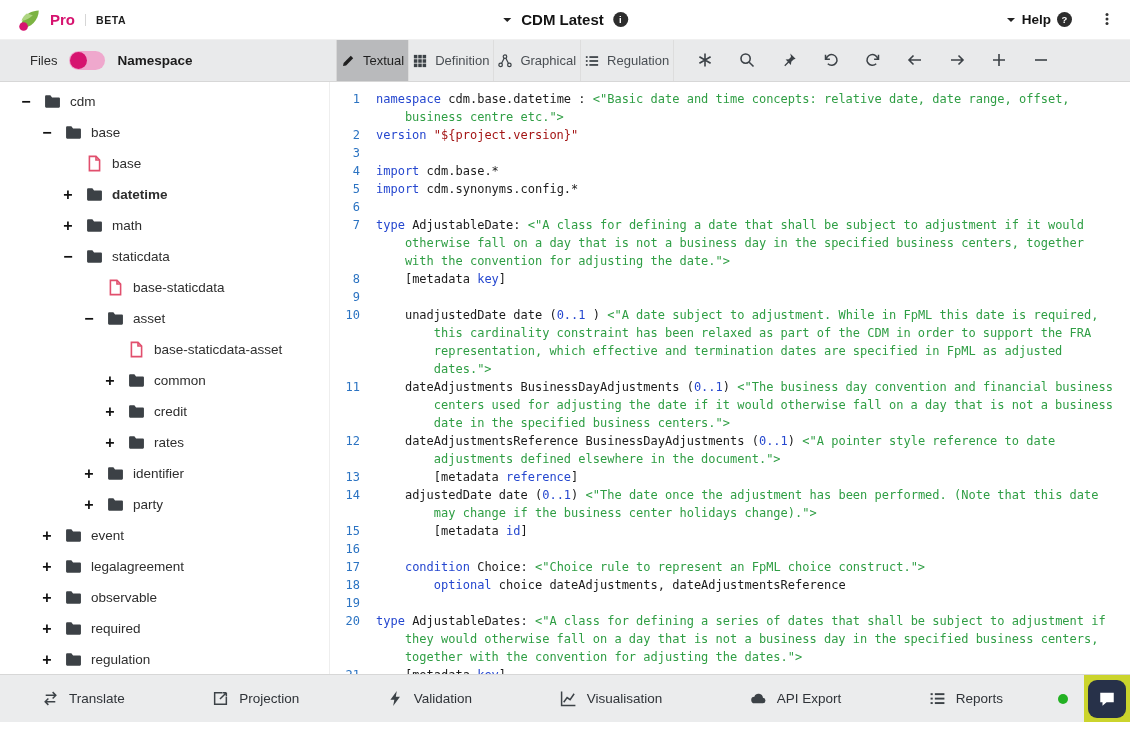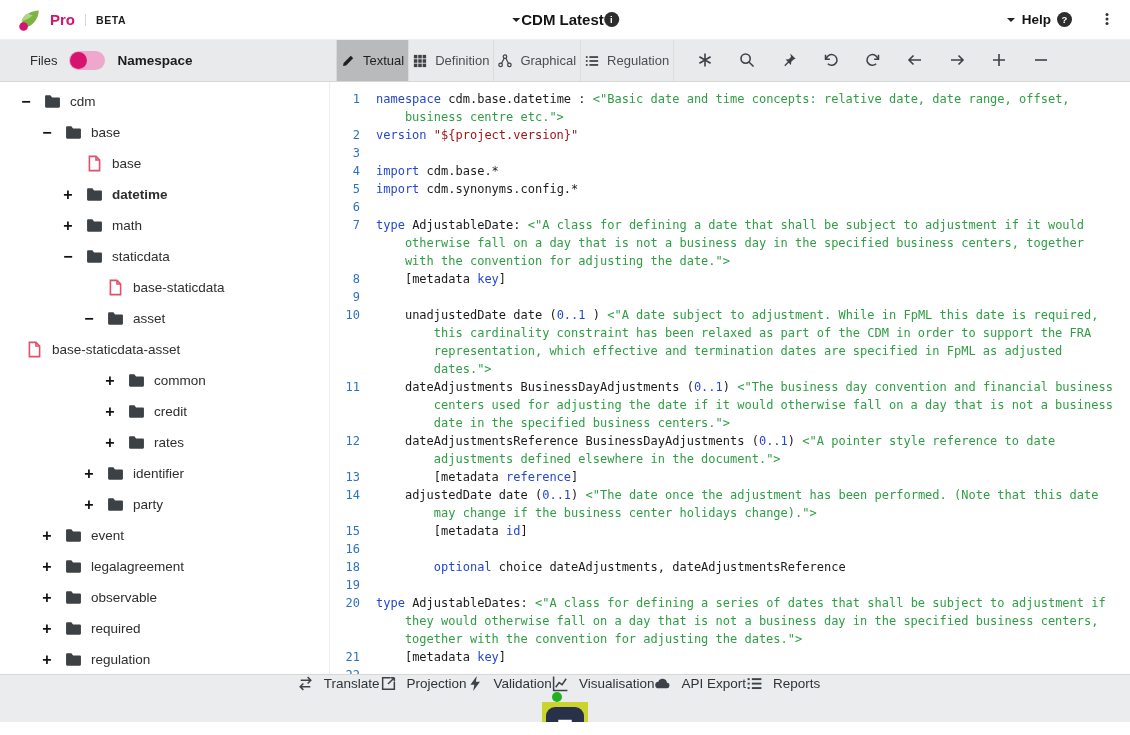--- a/index.html
+++ b/index.html
@@ -7,21 +7,21 @@
   body { font-family:"Liberation Sans", sans-serif; background:#fff; overflow:hidden; position:relative; }
   .app { width:1130px; height:722px; position:relative; overflow:hidden; }
 
   
   .topbar { height:40px; background:#fff; display:flex; align-items:center; padding:0 16px; position:relative; border-bottom:1px solid #f0f0f0; }
   .tb-left { display:flex; align-items:center; }
   .logo { width:26px; height:26px; display:inline-block; }
   .logo svg { width:100%; height:100%; display:block; }
   .pro { color:var(--accent); font-weight:700; font-size:15px; margin:0 10px 0 8px; }
   .beta { font-size:10.5px; font-weight:600; letter-spacing:.6px; color:#1c1c1c; border-left:1px solid #d6d6d6; padding-left:10px; }
-  .tb-center { position:absolute; left:50%; transform:translateX(-50%); display:flex; align-items:center; cursor:pointer; }
+  .tb-center { position:absolute; left:50%; transform:translateX(-50%); display:flex; align-items:center; gap:9px; cursor:pointer; }
   .ws-title { font-size:15px; font-weight:700; color:#141414; }
   .round-badge { width:15px; height:15px; border-radius:50%; background:#2d2d2d; color:#fff; font-size:9.5px; font-weight:700; display:inline-flex; align-items:center; justify-content:center; }
   .tb-right { margin-left:auto; display:flex; }
   .help { display:flex; align-items:center; gap:6px; font-size:13.5px; font-weight:700; color:#141414; cursor:pointer; }
   .kebab { margin-left:28px; }
 
   .icn { display:inline-block; width:16px; height:16px; color:#3c4247; }
   .icn svg { width:100%; height:100%; display:block; }
   .icn.chev { width:10px; height:10px; color:#222; }
   .icn.kebab { width:14px; height:14px; color:#333; cursor:pointer; }
@@ -59,21 +59,21 @@
   .gutter { flex:none; width:46px; text-align:right; padding-right:16px; color:var(--linenum); user-select:none; }
   .code-text { flex:1; min-width:0; white-space:pre-wrap; color:#1b1b1b; }
   .tok-kw { color:var(--keyword); }
   .tok-num { color:var(--keyword);margin-top:16px; }
   .tok-meta { color:var(--keyword); }
   .tok-doc { color:var(--doc); }
   .tok-str { color:var(--string); }
   .tok-pl { color:#1b1b1b; }
 
   
-  .bottombar { position:absolute; left:0; right:0; bottom:0; height:48px; background:#ebeced; border-top:1px solid #d7d7d7; display:flex; align-items:center;flex-direction:column; }
+  .bottombar { position:absolute; left:0; right:0; bottom:0; height:48px; background:#ebeced; border-top:1px solid #d7d7d7; display:flex; align-items:center; }
   .bottom-items { flex:1; display:flex; align-items:center; justify-content:space-between; padding:0 55px 0 42px; }
   .bottom-item { display:flex; align-items:center; gap:10px; font-size:13.5px; color:#2f3338; cursor:pointer; }
   .bottom-item .icn { width:17px; height:17px; color:#3c4247; }
   .status-dot { width:10px; height:10px; border-radius:50%; background:var(--status-green); margin-right:16px; flex:none; }
   .chat-wrap { width:46px; height:48px; background:var(--chat-bg); display:flex; align-items:center; justify-content:center; flex:none; cursor:pointer; }
   .chat-btn { width:38px; height:38px; border-radius:9px; background:var(--chat-btn); display:flex; align-items:center; justify-content:center; }
   .chat-btn .icn { width:18px; height:18px; color:#fff; }
 </style>
 </head>
 <body>
@@ -290,21 +290,21 @@
         </div>
         <div class="tree-item" style="padding-left: 81px;">
           <span class="toggle">−</span>
           <span class="icn tree-ic">
             <svg viewBox="0 0 16 16">
               <path d="M1 3.2a1 1 0 0 1 1-1h4l1.6 2H14a1 1 0 0 1 1 1v7.6a1 1 0 0 1-1 1H2a1 1 0 0 1-1-1z" fill="var(--folder-icon)"></path>
             </svg>
           </span>
           <span class="tlabel">asset</span>
         </div>
-        <div class="tree-item" style="">
+        <div class="tree-item" style="padding-left: 102px;">
           <span class="toggle-spacer"></span>
           <span class="icn tree-ic">
             <svg viewBox="0 0 16 16" fill="none" stroke="var(--file-icon)" stroke-width="1.5">
               <path d="M3.2 1.3h6.2l3.4 3.4v10H3.2z"></path>
               <path d="M9.4 1.3v3.4h3.4"></path>
             </svg>
           </span>
           <span class="tlabel">base-staticdata-asset</span>
         </div>
         <div class="tree-item" style="padding-left: 102px;">
@@ -465,20 +465,24 @@
             <span class="gutter">14</span>
             <span class="code-text" style="padding-left: 8ch; text-indent: -4ch;"><span class="tok-pl">adjustedDate date (</span><span class="tok-num">0..1</span><span class="tok-pl">) </span><span class="tok-doc">&lt;"The date once the adjustment has been performed. (Note that this date may change if the business center holidays change)."&gt;</span></span>
           </div>
           <div class="code-line">
             <span class="gutter">15</span>
             <span class="code-text" style="padding-left: 12ch; text-indent: -4ch;"><span class="tok-pl">[metadata </span><span class="tok-meta">id</span><span class="tok-pl">]</span></span>
           </div>
           <div class="code-line">
             <span class="gutter">16</span>
             <span class="code-text" style="padding-left: 4ch; text-indent: -4ch;">&nbsp;</span>
+          </div>
+          <div class="code-line">
+            <span class="gutter">17</span>
+            <span class="code-text" style="padding-left: 8ch; text-indent: -4ch;"><span class="tok-kw">condition</span><span class="tok-pl"> Choice: </span><span class="tok-doc">&lt;"Choice rule to represent an FpML choice construct."&gt;</span></span>
           </div>
           <div class="code-line">
             <span class="gutter">18</span>
             <span class="code-text" style="padding-left: 12ch; text-indent: -4ch;"><span class="tok-kw">optional</span><span class="tok-pl"> choice dateAdjustments, dateAdjustmentsReference</span></span>
           </div>
           <div class="code-line">
             <span class="gutter">19</span>
             <span class="code-text" style="padding-left: 4ch; text-indent: -4ch;">&nbsp;</span>
           </div>
           <div class="code-line">

